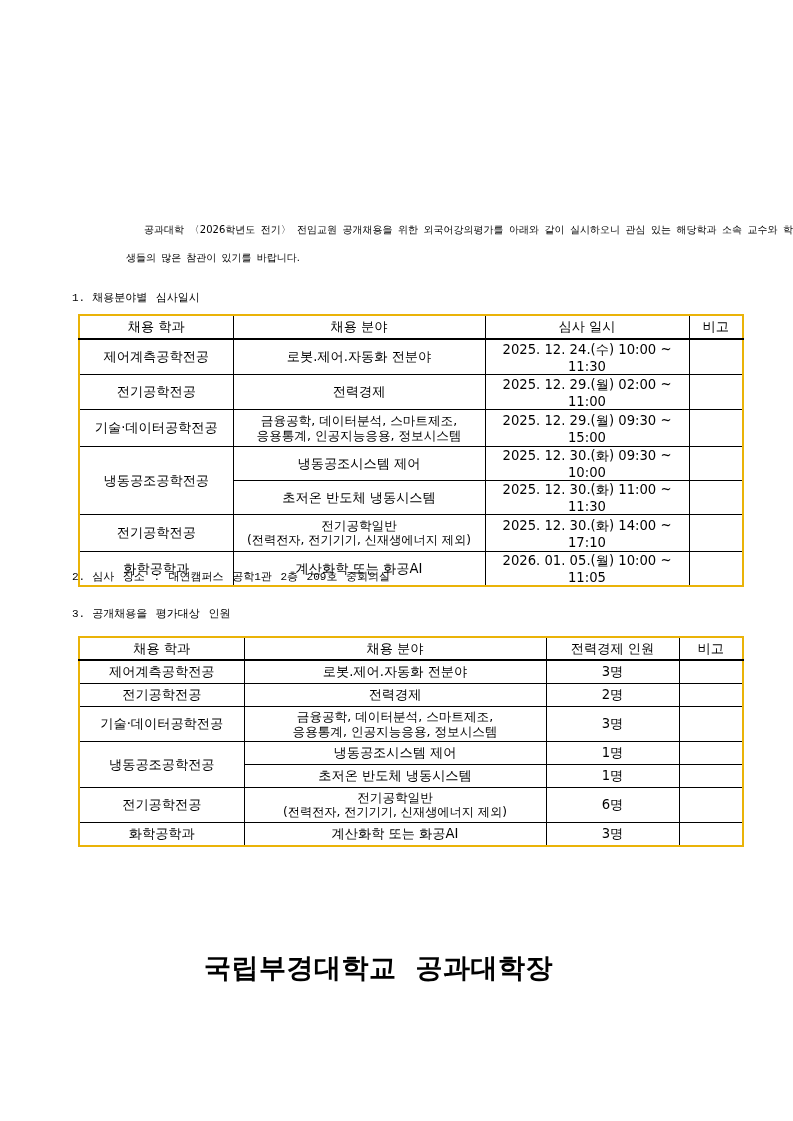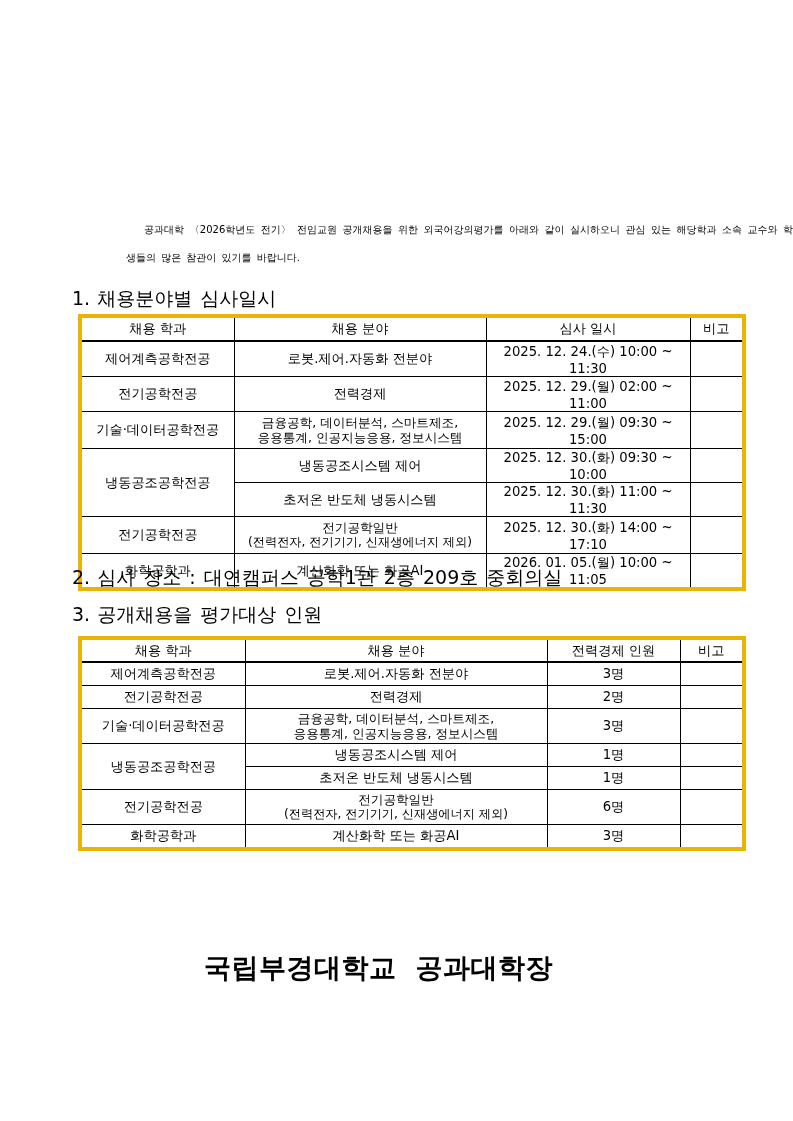--- a/index.html
+++ b/index.html
@@ -48,24 +48,25 @@
     text-justify: inter-character;
     word-spacing: 2px;
     margin-left: 48px;
   }
   .intro .indent { display: inline-block; width: 18px; }
 
   
   .section-heading {
     position: absolute;
     left: 72px;
-    font-size: 19px;
+    font-size: 11px;
     line-height: 20px;
     word-spacing: 2px;
     white-space: nowrap;
+    font-family: Liberation Mono, monospace;
   }
   #sec1 { top: 288px; }
   #sec2 { top: 567px; text-align: right; }
   #sec3 { top: 604px; }
   .sec-num { display: inline-block; margin-right: 7px; }
 
   
   table.sheet {
     position: absolute;
     border-collapse: collapse;
@@ -79,21 +80,21 @@
     padding: 0 2px;
     font-weight: normal;
     color: #000;
     overflow: hidden;
   }
   table.sheet thead th {
     border-bottom: 2px solid #000;
     font-size: 13.4px;
   }
   table.sheet {
-    border: 4px solid #eab308;
+    border: 2px solid #eab308;
   }
 
   
   #table-schedule {
     top: 314px;
     left: 78px;
     width: 664px;
   }
   #table-schedule th, #table-schedule td { font-size: 13.2px; }
   #table-schedule .r-dept   { width: 154px; }

